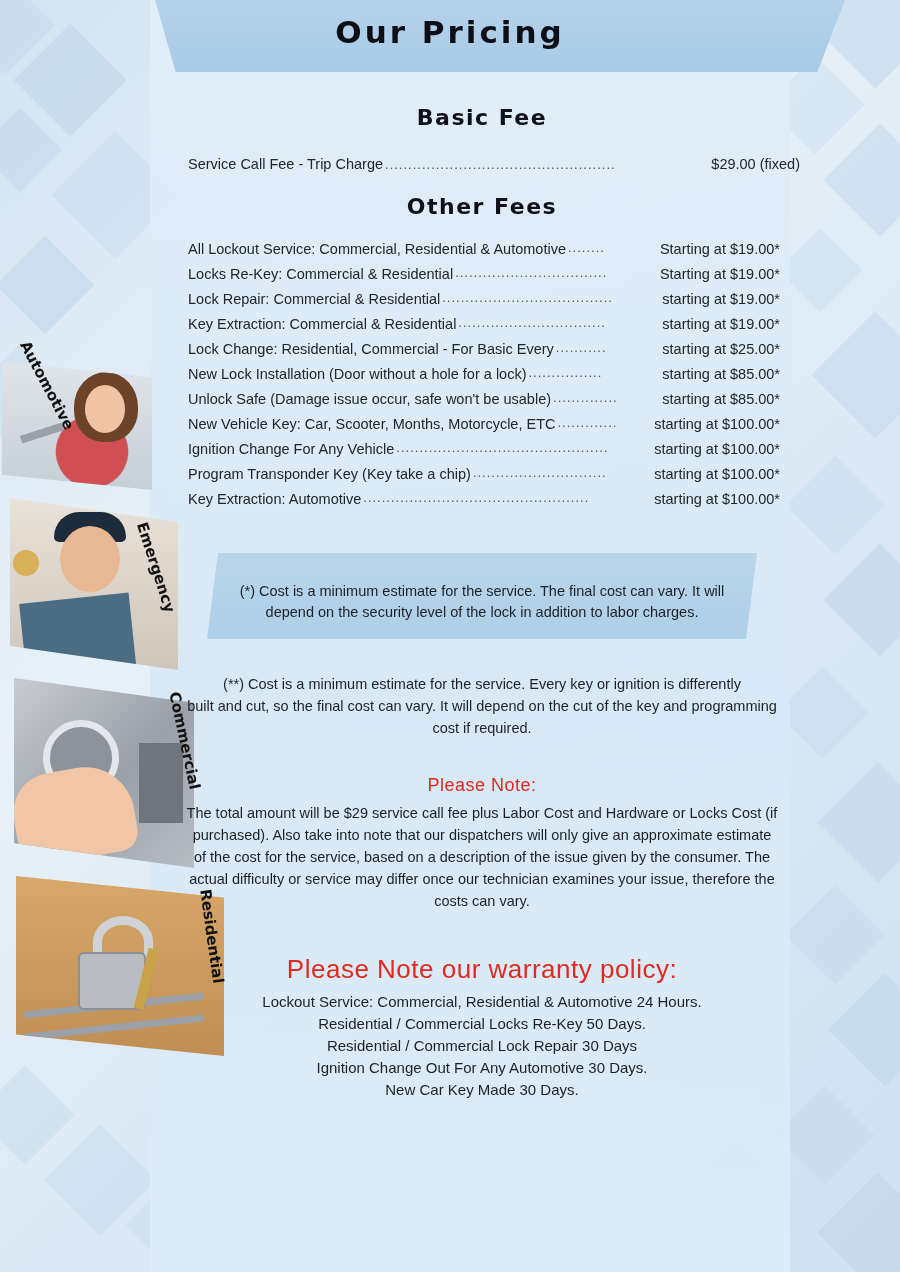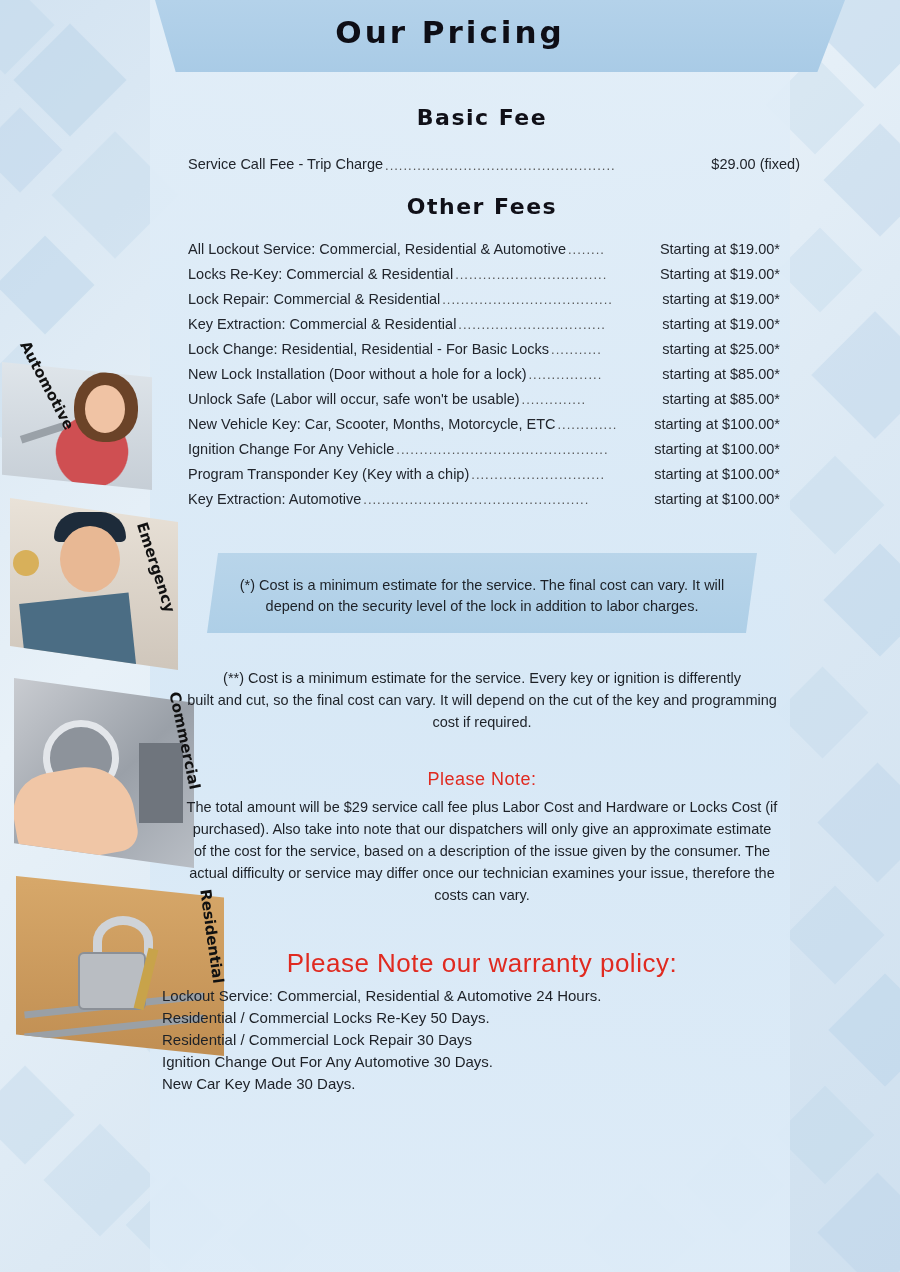--- a/index.html
+++ b/index.html
@@ -83,21 +83,21 @@
 
   .content {
     position: absolute;
     left: 162px;
     top: 0;
     width: 640px;
   }
 
   .fee-line {
     display: flex;
-    align-items: center;
+    align-items: flex-start;
     font-size: 14.5px;
     color: #21252c;
     margin: 0 0 9px 0;
     white-space: nowrap;
   }
   .fee-name { flex: 0 0 auto; }
   .dots {
     flex: 1 1 auto;
     overflow: hidden;
     margin: 0 2px;
@@ -116,21 +116,21 @@
     margin-left: 26px;
     margin-right: 2px;
   }
 
   .note-box {
     position: relative;
     margin: 0 auto;
     width: 550px;
     background: linear-gradient(180deg,#b9d5ea 0%, #aecfe7 100%);
     clip-path: polygon(2% 0, 100% 0, 98% 100%, 0% 100%);
-    padding: 22px 26px 16px 26px;
+    padding: 28px 26px 16px 26px;
     box-sizing: border-box;
     text-align: center;
     font-size: 14.5px;
     line-height: 21px;
     color: #1d2127;
   }
 
   .para {
     text-align: center;
     font-size: 14.5px;
@@ -142,21 +142,21 @@
   .red-head {
     text-align: center;
     color: #e02a20;
     font-size: 18px;
     margin: 4px 0 6px 0;
     letter-spacing: .5px;
   }
   .red-head.big { font-size: 26px; }
 
   .warranty-line {
-    text-align: left;
+    text-align: center;
     font-size: 15px;
     line-height: 22px;
     color: #1d2127;
   }
 
   
   .photos {
     position: absolute;
     left: 0;
     top: 330px;
@@ -365,21 +365,21 @@
         <div class="pad-body"></div>
         <div class="k1"></div>
     </div>
     <div class="vlabel" style="left:214px;top:558px;transform:rotate(82deg);">Residential</div>
   </div>
 
   <div class="content">
 
     <div class="sec-head" style="margin-top:105px;">Basic Fee</div>
 
-    <div class="basic-row" style="margin-top:26px;align-items:flex-end;">
+    <div class="basic-row" style="margin-top:26px;">
       <span>Service Call Fee - Trip Charge</span>
       <span class="dots">..................................................</span>
       <span>$29.00 (fixed)</span>
     </div>
 
     <div class="sec-head" style="margin-top:22px;">Other Fees</div>
 
     <div style="margin-top:22px;padding:0 22px 0 26px;">
       <div class="fee-line">
         <span class="fee-name">All Lockout Service: Commercial, Residential &amp; Automotive</span>
@@ -395,46 +395,46 @@
         <span class="fee-name">Lock Repair: Commercial &amp; Residential</span>
         <span class="dots">.....................................</span>
         <span class="fee-price">starting at $19.00*</span>
       </div>
       <div class="fee-line">
         <span class="fee-name">Key Extraction: Commercial &amp; Residential</span>
         <span class="dots">................................</span>
         <span class="fee-price">starting at $19.00*</span>
       </div>
       <div class="fee-line">
-        <span class="fee-name">Lock Change: Residential, Residential - For Basic Locks</span>
+        <span class="fee-name">Lock Change: Residential, Commercial - For Basic Every</span>
         <span class="dots">...........</span>
         <span class="fee-price">starting at $25.00*</span>
       </div>
       <div class="fee-line">
         <span class="fee-name">New Lock Installation (Door without a hole for a lock)</span>
         <span class="dots">................</span>
         <span class="fee-price">starting at $85.00*</span>
       </div>
       <div class="fee-line">
-        <span class="fee-name">Unlock Safe (Labor will occur, safe won't be usable)</span>
+        <span class="fee-name">Unlock Safe (Damage issue occur, safe won't be usable)</span>
         <span class="dots">..............</span>
         <span class="fee-price">starting at $85.00*</span>
       </div>
       <div class="fee-line">
         <span class="fee-name">New Vehicle Key: Car, Scooter, Months, Motorcycle, ETC</span>
         <span class="dots">.............</span>
         <span class="fee-price">starting at $100.00*</span>
       </div>
       <div class="fee-line">
         <span class="fee-name">Ignition Change For Any Vehicle</span>
         <span class="dots">..............................................</span>
         <span class="fee-price">starting at $100.00*</span>
       </div>
       <div class="fee-line">
-        <span class="fee-name">Program Transponder Key (Key with a chip)</span>
+        <span class="fee-name">Program Transponder Key (Key take a chip)</span>
         <span class="dots">.............................</span>
         <span class="fee-price">starting at $100.00*</span>
       </div>
       <div class="fee-line">
         <span class="fee-name">Key Extraction: Automotive</span>
         <span class="dots">.................................................</span>
         <span class="fee-price">starting at $100.00*</span>
       </div>
     </div>
 

